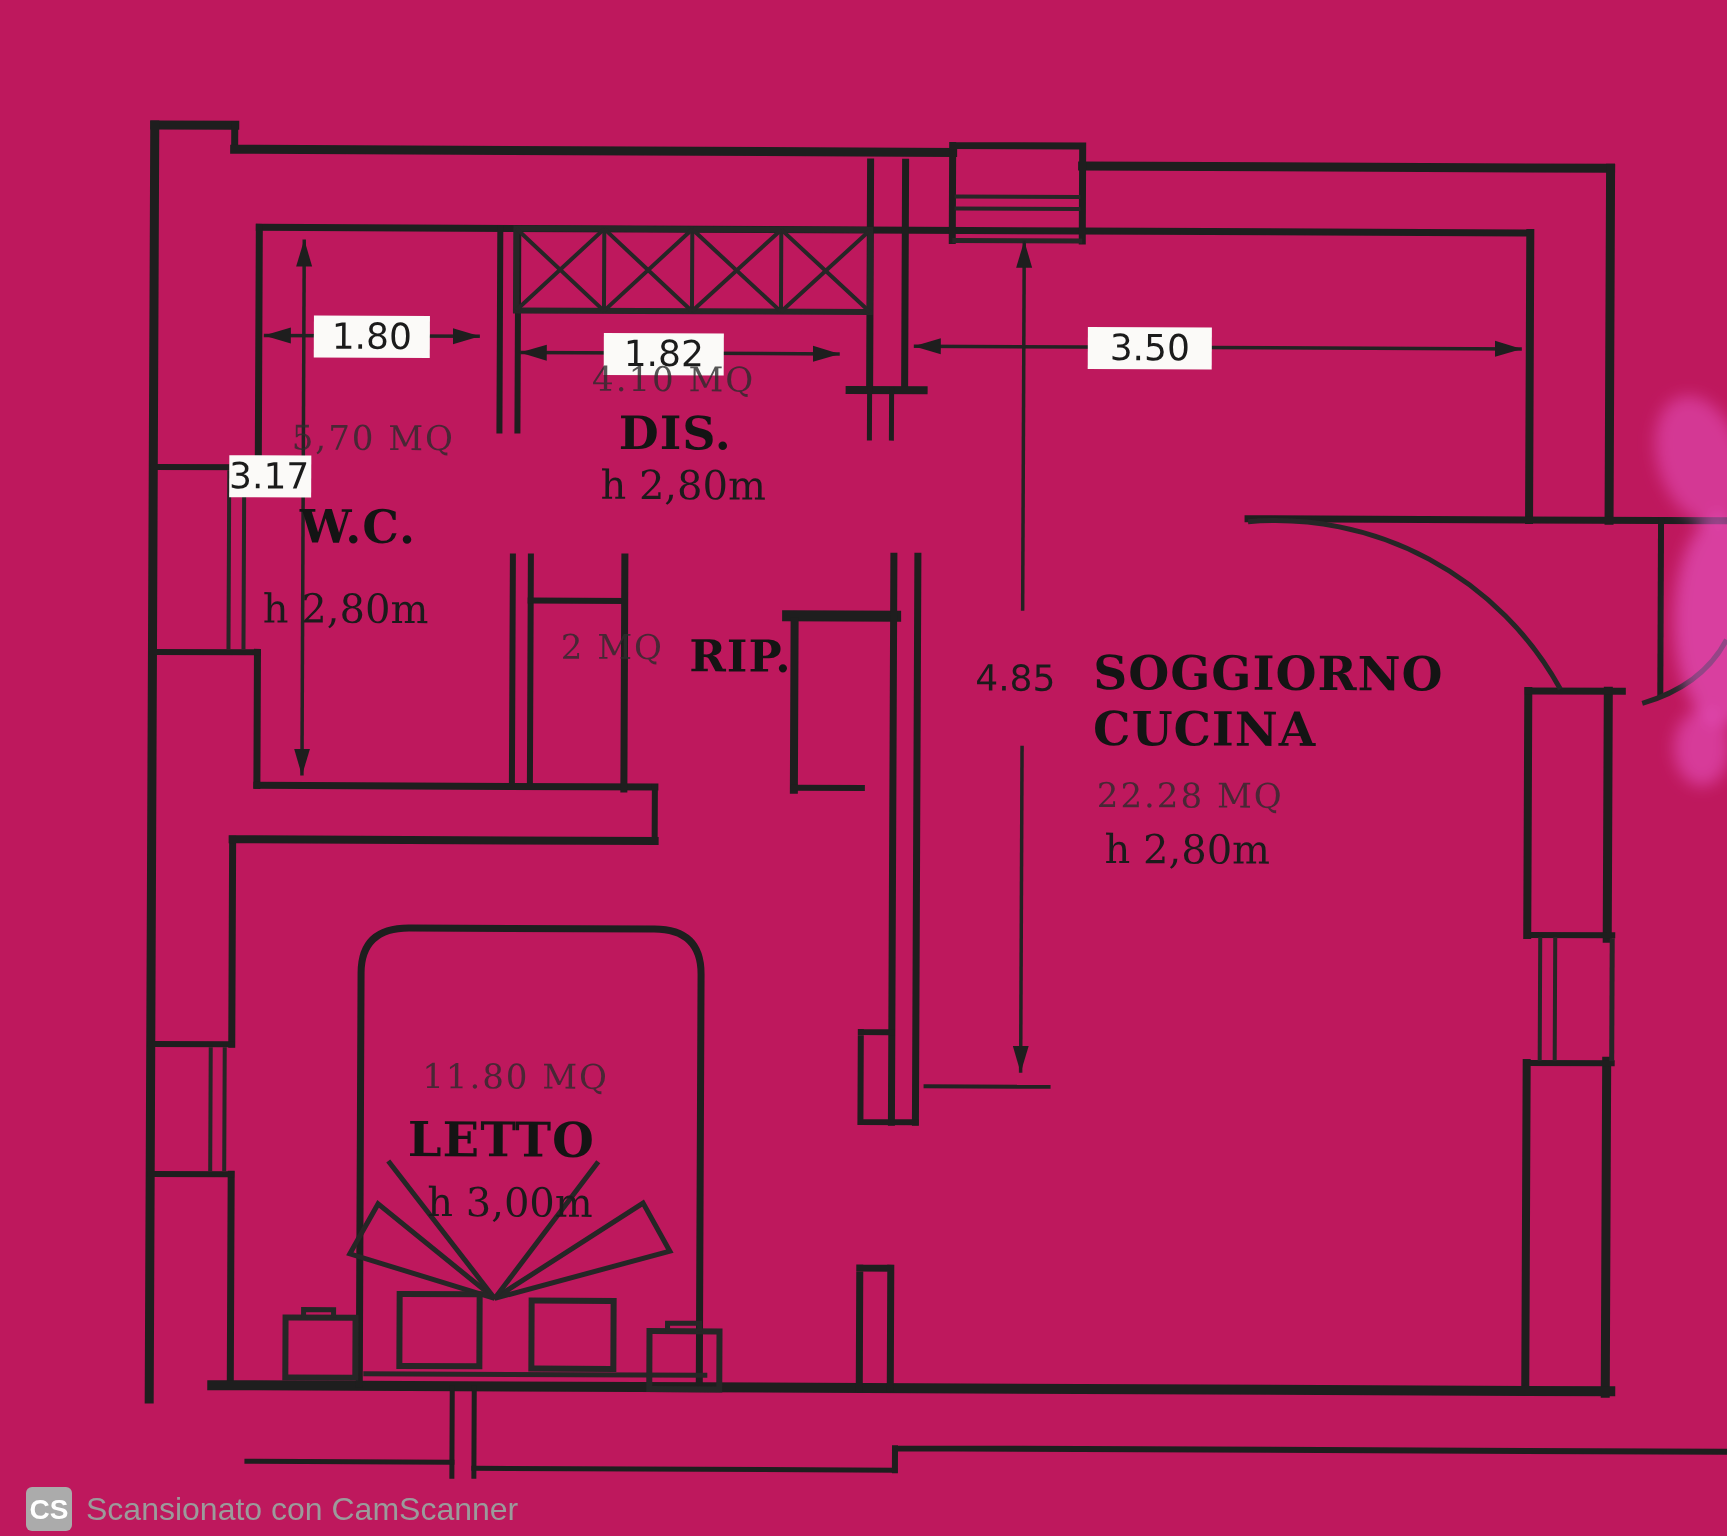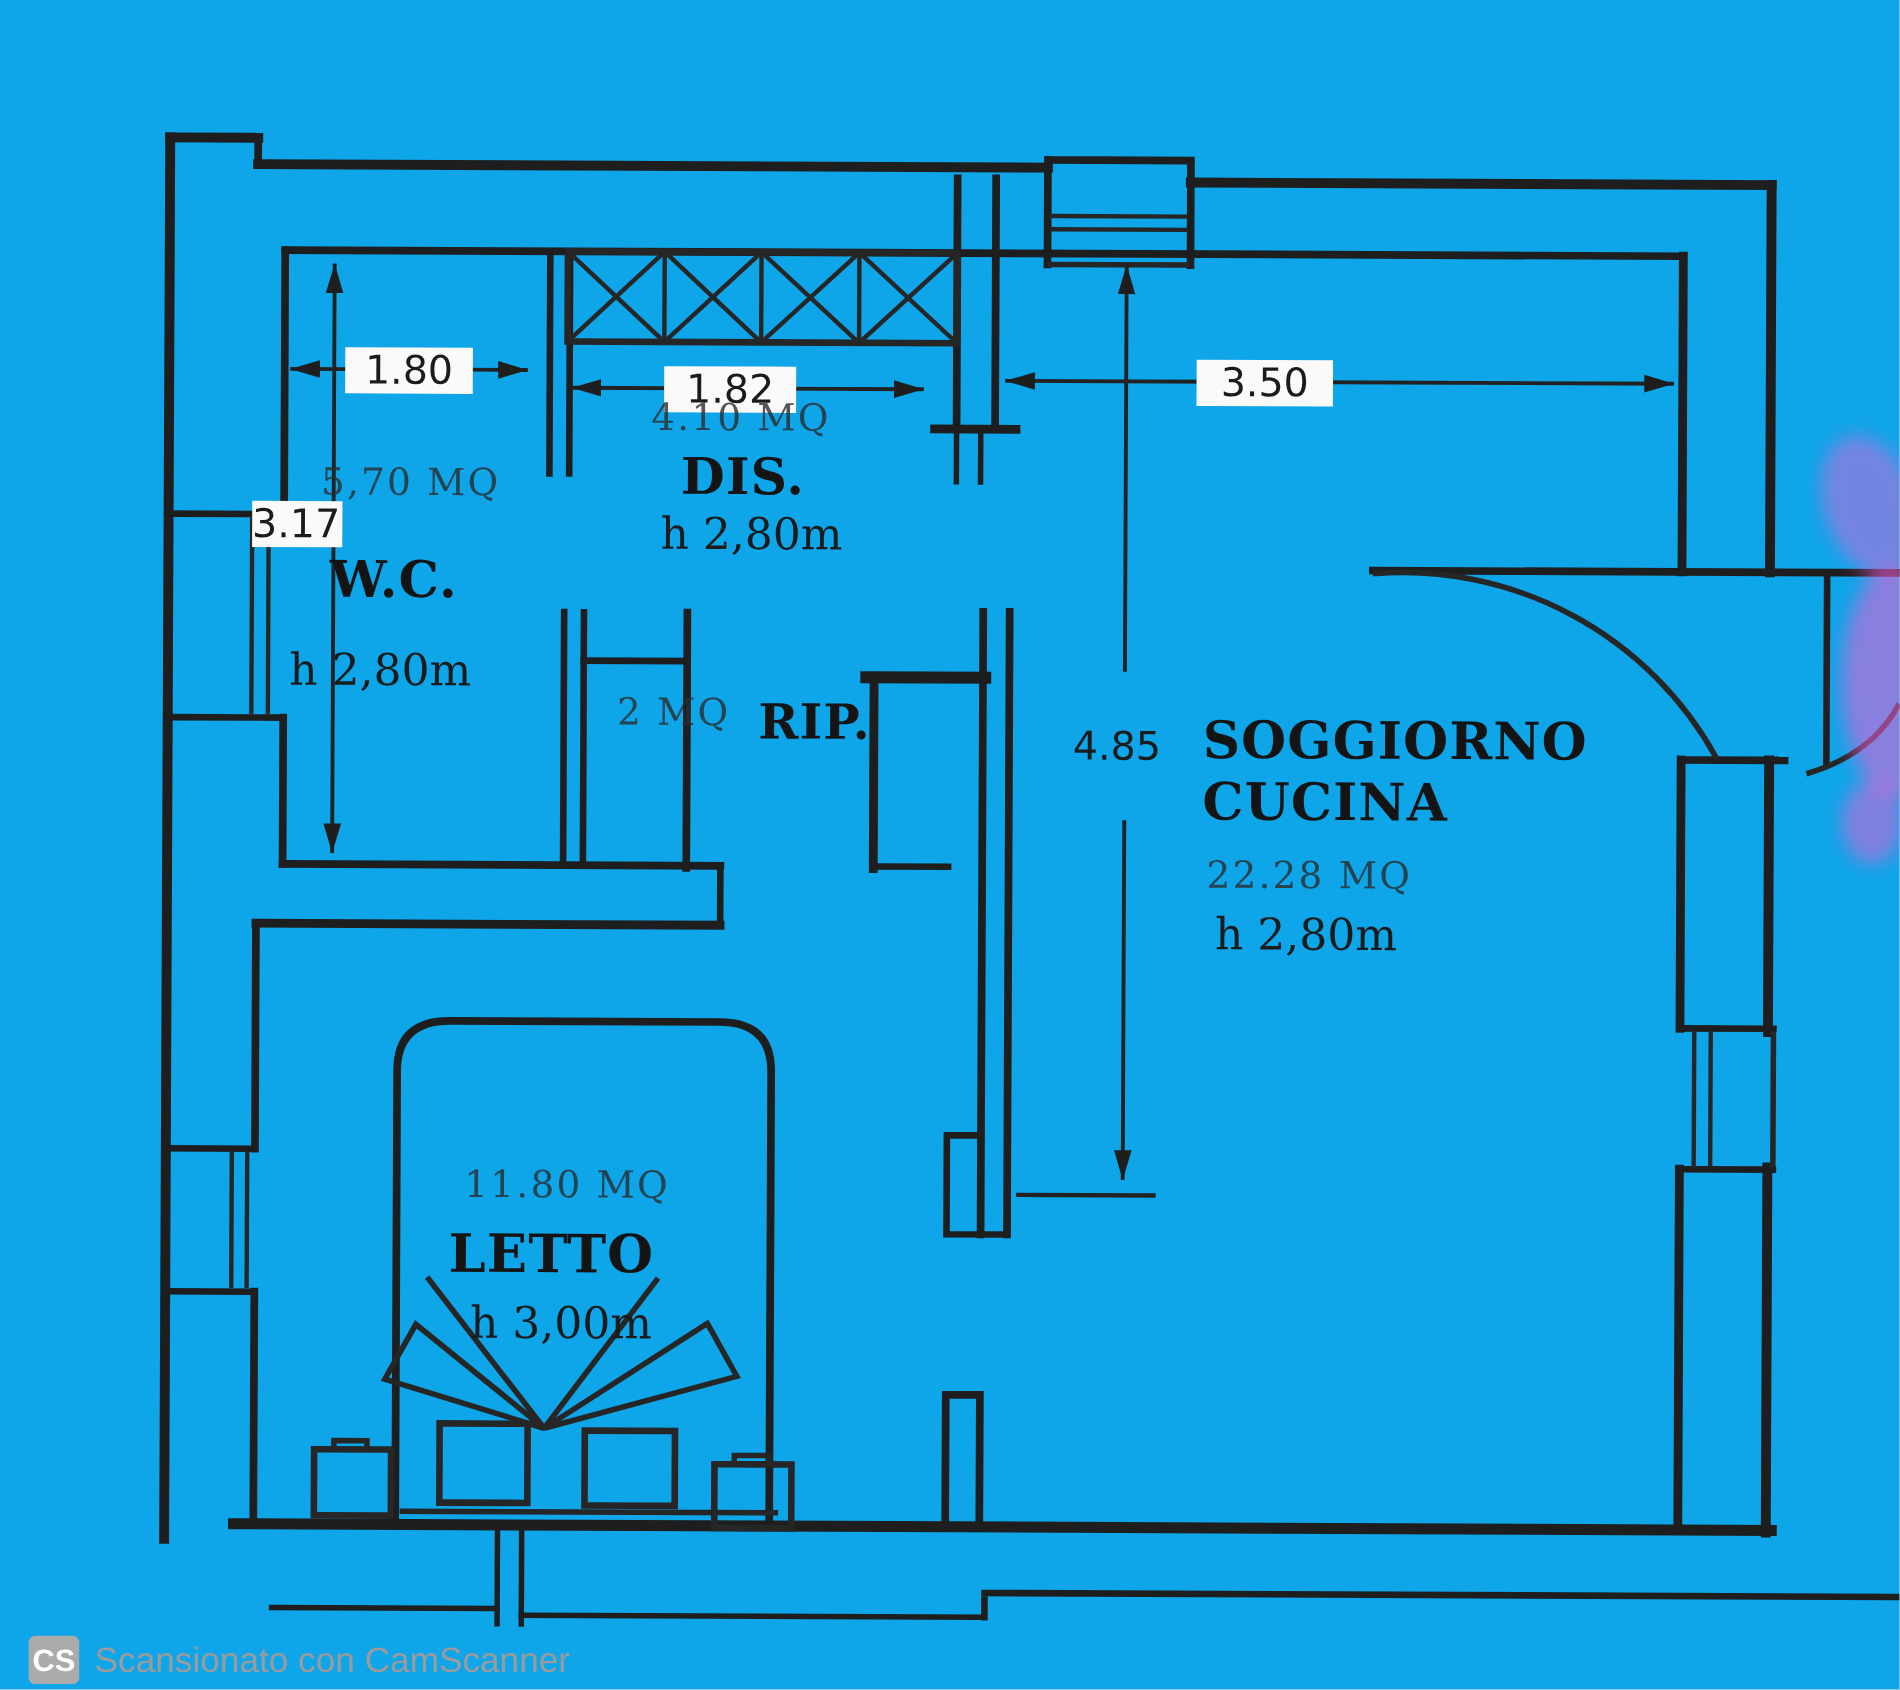--- a/index.html
+++ b/index.html
@@ -1,16 +1,16 @@
 <!DOCTYPE html>
 <html><head>
 <meta charset="utf-8">
 <style>
   html,body{margin:0;padding:0;background:#e8e6e2;}
-  .page{position:relative;width:1727px;height:1536px;background:#0ea5e9;overflow:hidden;
+  .page{position:relative;width:1727px;height:1536px;background:#be185d;overflow:hidden;
         font-family:"DejaVu Serif",serif;}
   svg{display:block}
   .wall{stroke:#1e1e1e;fill:none;stroke-linecap:square}
   .thin{stroke:#262626;fill:none}
   .dimline{stroke:#222;fill:none}
   .room-label{font-family:"DejaVu Serif",serif;font-weight:bold;fill:#141414;letter-spacing:1px}
   .height-label{font-family:"DejaVu Serif",serif;fill:#1b1b1b}
   .area-label{font-family:"DejaVu Serif",serif;fill:#2c2c2c;fill-opacity:.8;letter-spacing:2px}
   .dim-label{font-family:"DejaVu Sans",sans-serif;fill:#1b1b1b}
   .wm-text{font-family:"Liberation Sans",sans-serif;fill:#9b9b9b}

